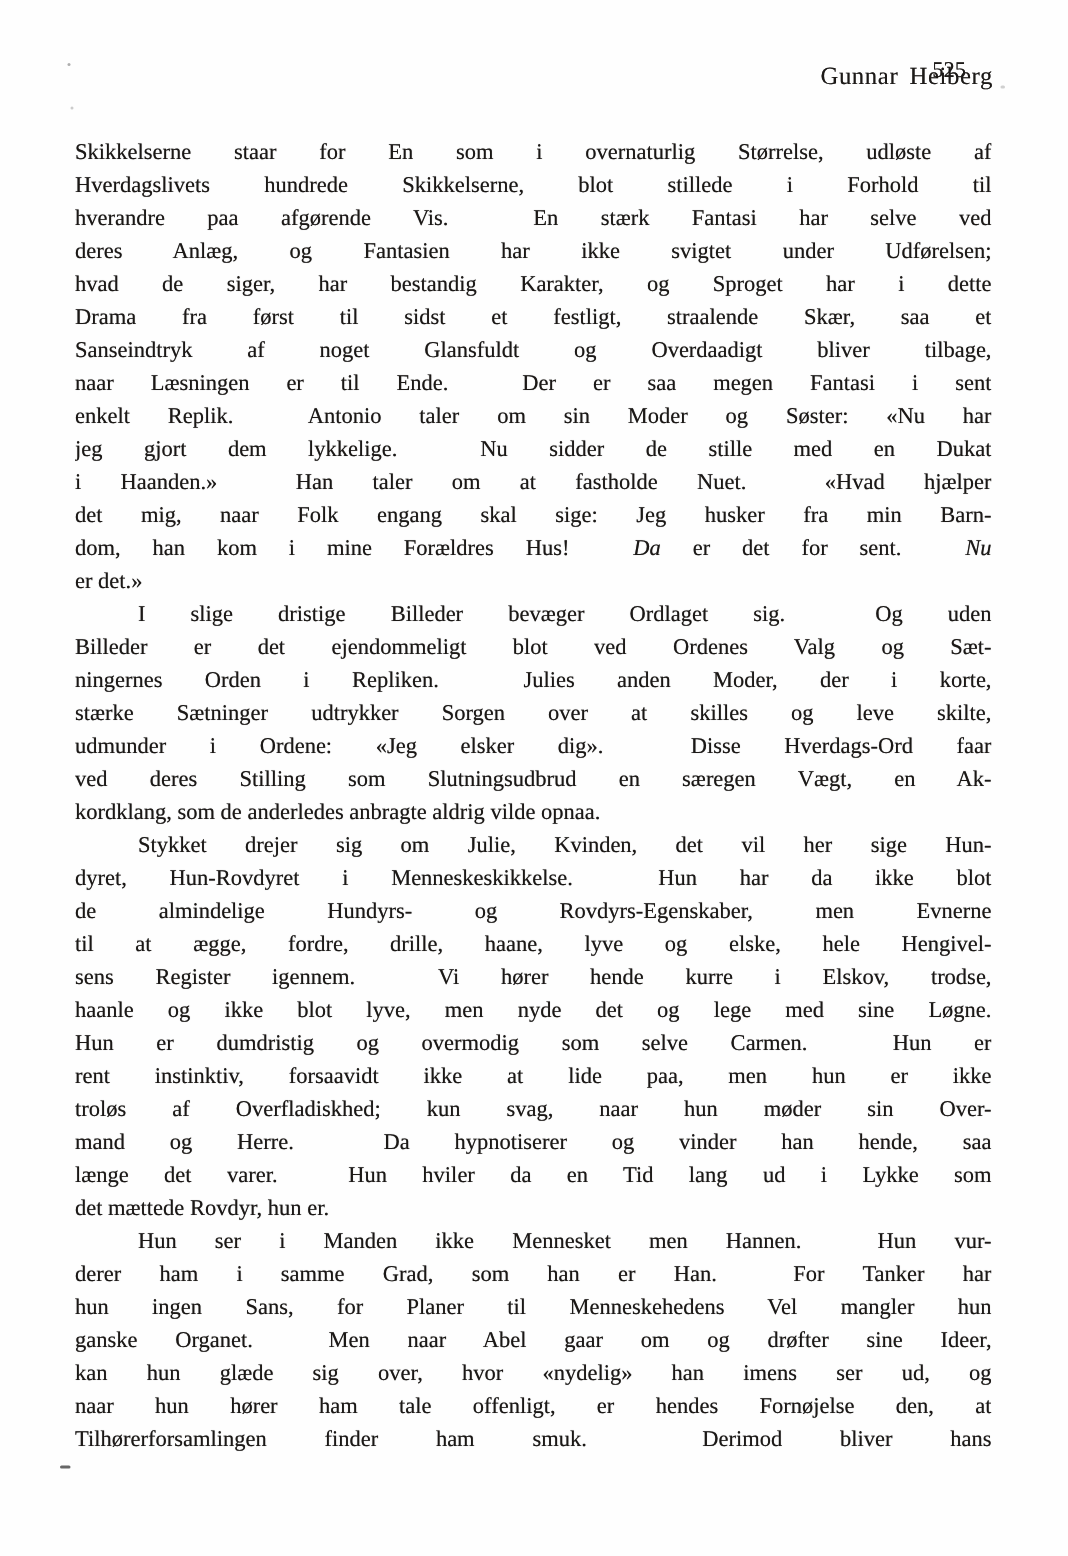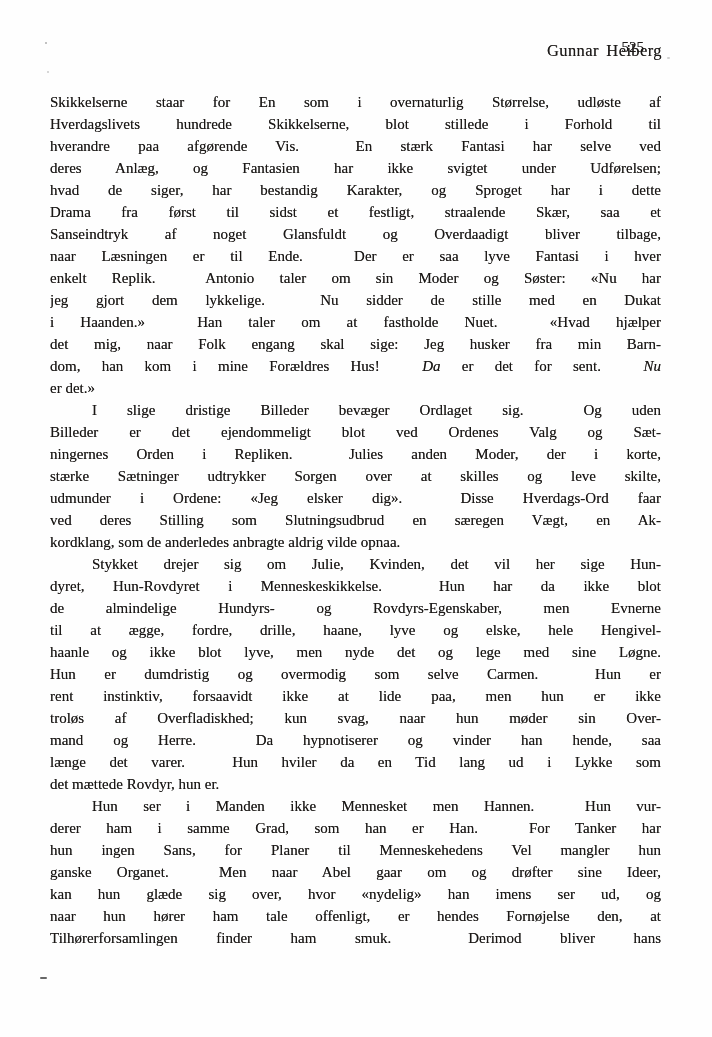--- a/index.html
+++ b/index.html
@@ -86,21 +86,21 @@
 
   <div class="text-block">
       <div class="paragraph">
         <div class="line just"><span>Skikkelserne staar for En som i overnaturlig Størrelse, udløste af</span></div>
         <div class="line just"><span>Hverdagslivets hundrede Skikkelserne, blot stillede i Forhold til</span></div>
         <div class="line just"><span>hverandre paa afgørende Vis.  En stærk Fantasi har selve ved</span></div>
         <div class="line just"><span>deres Anlæg, og Fantasien har ikke svigtet under Udførelsen;</span></div>
         <div class="line just"><span>hvad de siger, har bestandig Karakter, og Sproget har i dette</span></div>
         <div class="line just"><span>Drama fra først til sidst et festligt, straalende Skær, saa et</span></div>
         <div class="line just"><span>Sanseindtryk af noget Glansfuldt og Overdaadigt bliver tilbage,</span></div>
-        <div class="line just"><span>naar Læsningen er til Ende.  Der er saa lyve Fantasi i hver</span></div>
+        <div class="line just"><span>naar Læsningen er til Ende.  Der er saa megen Fantasi i sent</span></div>
         <div class="line just"><span>enkelt Replik.  Antonio taler om sin Moder og Søster: «Nu har</span></div>
         <div class="line just"><span>jeg gjort dem lykkelige.  Nu sidder de stille med en Dukat</span></div>
         <div class="line just"><span>i Haanden.»  Han taler om at fastholde Nuet.  «Hvad hjælper</span></div>
         <div class="line just"><span>det mig, naar Folk engang skal sige: Jeg husker fra min Barn-</span></div>
         <div class="line just"><span>dom, han kom i mine Forældres Hus!  </span><span class="italic">Da</span><span> er det for sent.  </span><span class="italic">Nu</span></div>
         <div class="line"><span>er det.»</span></div>
       </div>
       <div class="paragraph">
         <div class="line just indent"><span>I slige dristige Billeder bevæger Ordlaget sig.  Og uden</span></div>
         <div class="line just"><span>Billeder er det ejendommeligt blot ved Ordenes Valg og Sæt-</span></div>
@@ -108,20 +108,21 @@
         <div class="line just"><span>stærke Sætninger udtrykker Sorgen over at skilles og leve skilte,</span></div>
         <div class="line just"><span>udmunder i Ordene: «Jeg elsker dig».  Disse Hverdags-Ord faar</span></div>
         <div class="line just"><span>ved deres Stilling som Slutningsudbrud en særegen Vægt, en Ak-</span></div>
         <div class="line"><span>kordklang, som de anderledes anbragte aldrig vilde opnaa.</span></div>
       </div>
       <div class="paragraph">
         <div class="line just indent"><span>Stykket drejer sig om Julie, Kvinden, det vil her sige Hun-</span></div>
         <div class="line just"><span>dyret, Hun-Rovdyret i Menneskeskikkelse.  Hun har da ikke blot</span></div>
         <div class="line just"><span>de almindelige Hundyrs- og Rovdyrs-Egenskaber, men Evnerne</span></div>
         <div class="line just"><span>til at ægge, fordre, drille, haane, lyve og elske, hele Hengivel-</span></div>
+        <div class="line just"><span>sens Register igennem.  Vi hører hende kurre i Elskov, trodse,</span></div>
         <div class="line just"><span>haanle og ikke blot lyve, men nyde det og lege med sine Løgne.</span></div>
         <div class="line just"><span>Hun er dumdristig og overmodig som selve Carmen.  Hun er</span></div>
         <div class="line just"><span>rent instinktiv, forsaavidt ikke at lide paa, men hun er ikke</span></div>
         <div class="line just"><span>troløs af Overfladiskhed; kun svag, naar hun møder sin Over-</span></div>
         <div class="line just"><span>mand og Herre.  Da hypnotiserer og vinder han hende, saa</span></div>
         <div class="line just"><span>længe det varer.  Hun hviler da en Tid lang ud i Lykke som</span></div>
         <div class="line"><span>det mættede Rovdyr, hun er.</span></div>
       </div>
       <div class="paragraph">
         <div class="line just indent"><span>Hun ser i Manden ikke Mennesket men Hannen.  Hun vur-</span></div>

